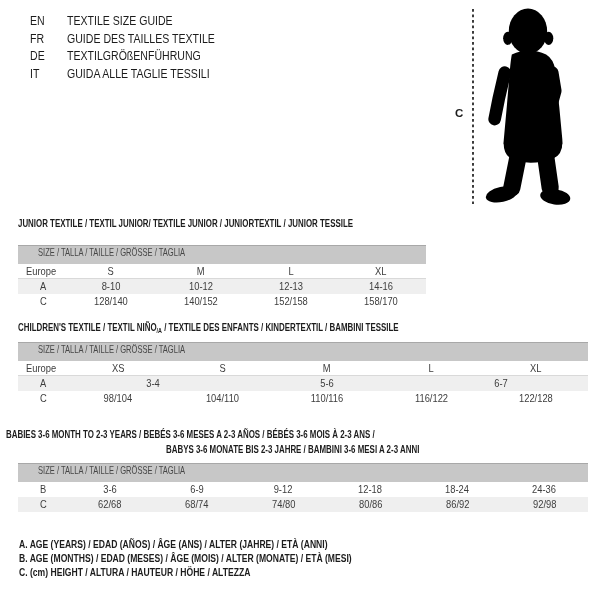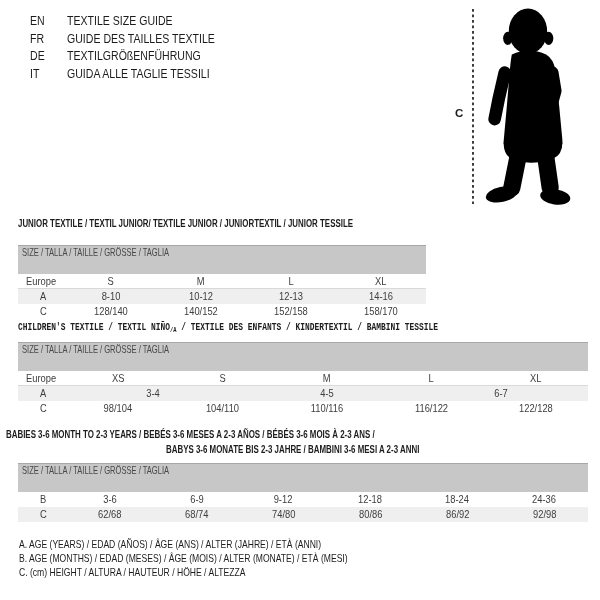--- a/index.html
+++ b/index.html
@@ -35,33 +35,33 @@
   .measure-line{left:471px;top:8px;}
   .measure-label{left:455px;top:107px;font-size:11.5px;font-weight:700;color:var(--text-primary);}
   .baby{left:484px;top:6px;}
 
   
   .sec-title{font-size:11px;font-weight:700;color:var(--text-primary);line-height:15px;text-align:right;}
   .subsc{font-size:7.5px;vertical-align:-2px;}
 
   .tbl{font-size:11px;color:var(--text-table);}
   .bar{
-    height:29px;line-height:12px;box-sizing:border-box;
+    height:19px;line-height:12px;box-sizing:border-box;
     background:var(--header-bar-bg);border-top:1px solid var(--bar-edge);
-    padding-left:4px;font-size:10.5px;color:#474747;
+    padding-left:20px;font-size:10.5px;color:#474747;
   }
   .bar .cnd{transform:scaleX(.72);}
   .trow{display:flex;height:15px;line-height:15px;}
   .trow.head{box-shadow:inset 0 -1px 0 var(--row-divider);}
   .trow.alt{background:var(--row-alt-bg);}
   .rl{width:44px;flex:0 0 44px;padding-left:4px;text-align:center;}
   .cell{flex:1;text-align:center;}
 
   
-  .footnotes{left:19px;top:538px;font-size:11px;font-weight:400;color:var(--text-primary);}
+  .footnotes{left:19px;top:538px;font-size:11px;font-weight:700;color:var(--text-primary);}
   .footnote{height:13.9px;line-height:13.9px;}
 </style>
 </head>
 <body>
 
 <div class="abs lang-list">
   <div class="lang-row">
     <span class="lang-code"><span class="cnd88">EN</span></span>
     <span class="cnd88">TEXTILE SIZE GUIDE</span>
   </div>
@@ -128,39 +128,39 @@
   </div>
   <div class="trow">
     <span class="rl"><span class="cxl">C</span></span>
     <span class="cell"><span class="cx">128/140</span></span>
     <span class="cell"><span class="cx">140/152</span></span>
     <span class="cell"><span class="cx">152/158</span></span>
     <span class="cell"><span class="cx">158/170</span></span>
   </div>
 </div>
 
-<div class="abs sec-title" style="left:18px;top:320px;font-family:Liberation Mono, monospace;">
+<div class="abs sec-title" style="left:18px;top:320px;">
   <span class="cnd">
     <span>CHILDREN'S TEXTILE / TEXTIL NIÑO</span><span class="subsc">/A</span><span> / TEXTILE DES ENFANTS / KINDERTEXTIL / BAMBINI TESSILE</span>
   </span>
 </div>
 <div class="abs tbl" style="left:18px;top:342px;width:570px;">
   <div class="bar"><span class="cnd">SIZE / TALLA / TAILLE / GRÖSSE / TAGLIA</span></div>
   <div class="trow head">
     <span class="rl"><span class="cxl">Europe</span></span>
     <span class="cell"><span class="cx">XS</span></span>
     <span class="cell"><span class="cx">S</span></span>
     <span class="cell"><span class="cx">M</span></span>
     <span class="cell"><span class="cx">L</span></span>
     <span class="cell"><span class="cx">XL</span></span>
   </div>
   <div class="trow alt">
     <span class="rl"><span class="cxl">A</span></span>
     <span class="cell"><span class="cx">3-4</span></span>
-    <span class="cell"><span class="cx">4-5</span></span>
+    <span class="cell"><span class="cx">5-6</span></span>
     <span class="cell"><span class="cx">6-7</span></span>
   </div>
   <div class="trow">
     <span class="rl"><span class="cxl">C</span></span>
     <span class="cell"><span class="cx">98/104</span></span>
     <span class="cell"><span class="cx">104/110</span></span>
     <span class="cell"><span class="cx">110/116</span></span>
     <span class="cell"><span class="cx">116/122</span></span>
     <span class="cell"><span class="cx">122/128</span></span>
   </div>

